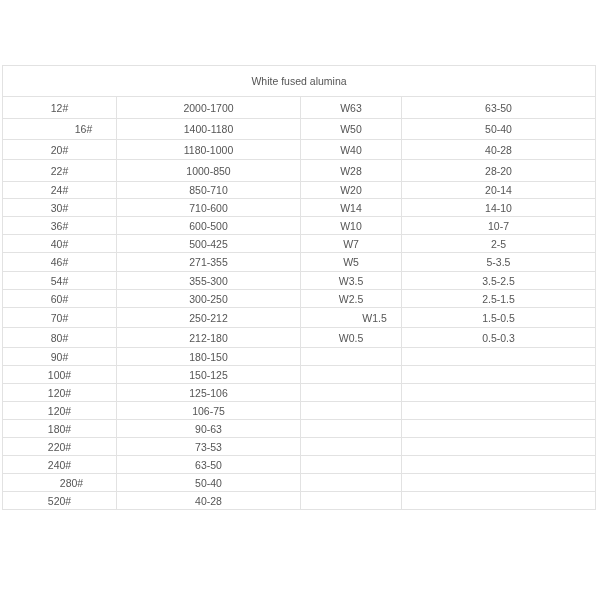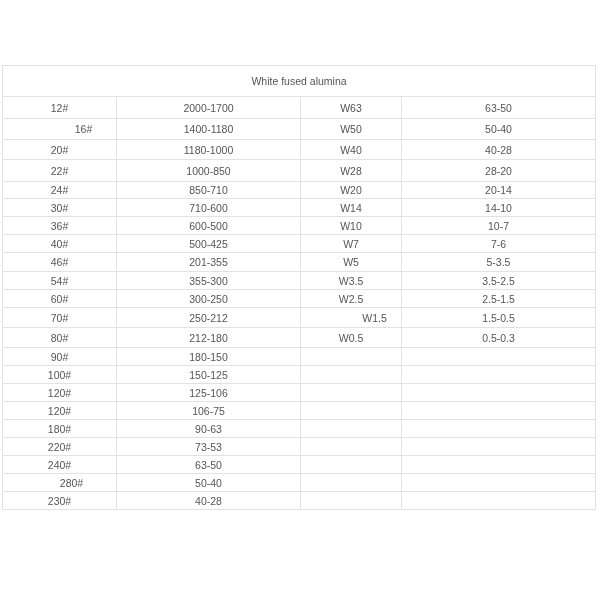--- a/index.html
+++ b/index.html
@@ -67,25 +67,25 @@
       <tr>
         <td style="height: 17px;">36#</td>
         <td style="height: 17px;">600-500</td>
         <td style="height: 17px;">W10</td>
         <td style="height: 17px;">10-7</td>
       </tr>
       <tr>
         <td style="height: 17px;">40#</td>
         <td style="height: 17px;">500-425</td>
         <td style="height: 17px;">W7</td>
-        <td style="height: 17px;">7-6</td>
+        <td style="height: 17px;">2-5</td>
       </tr>
       <tr>
         <td style="height: 18px;">46#</td>
-        <td style="height: 18px;">201-355</td>
+        <td style="height: 18px;">271-355</td>
         <td style="height: 18px;">W5</td>
         <td style="height: 18px;">5-3.5</td>
       </tr>
       <tr>
         <td style="height: 17px;">54#</td>
         <td style="height: 17px;">355-300</td>
         <td style="height: 17px;">W3.5</td>
         <td style="height: 17px;">3.5-2.5</td>
       </tr>
       <tr>
@@ -148,19 +148,19 @@
         <td style="height: 17px;"></td>
         <td style="height: 17px;"></td>
       </tr>
       <tr>
         <td style="height: 17px; padding-left: 24px;">280#</td>
         <td style="height: 17px;">50-40</td>
         <td style="height: 17px;"></td>
         <td style="height: 17px;"></td>
       </tr>
       <tr>
-        <td style="height: 17px;">230#</td>
+        <td style="height: 17px;">520#</td>
         <td style="height: 17px;">40-28</td>
         <td style="height: 17px;"></td>
         <td style="height: 17px;"></td>
       </tr>
     </tbody>
 </table>
 
 </body></html>

